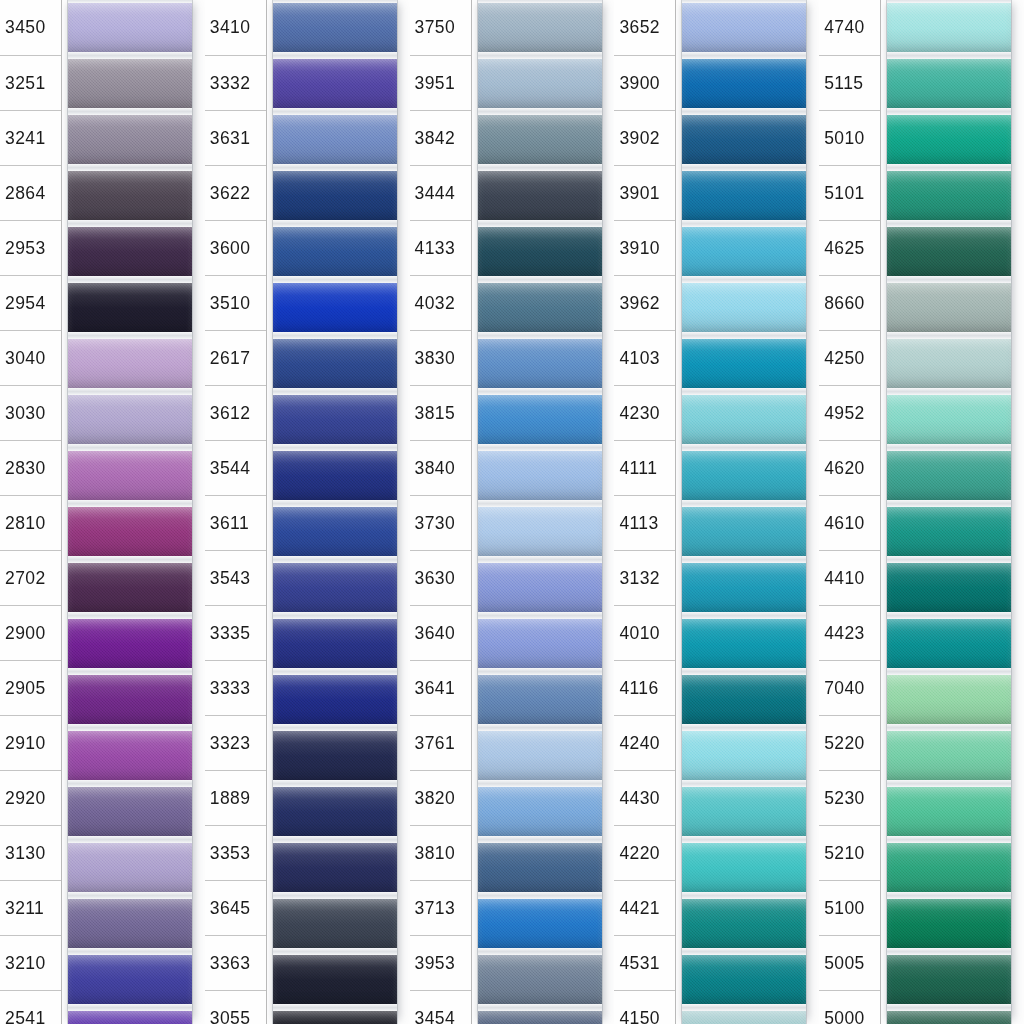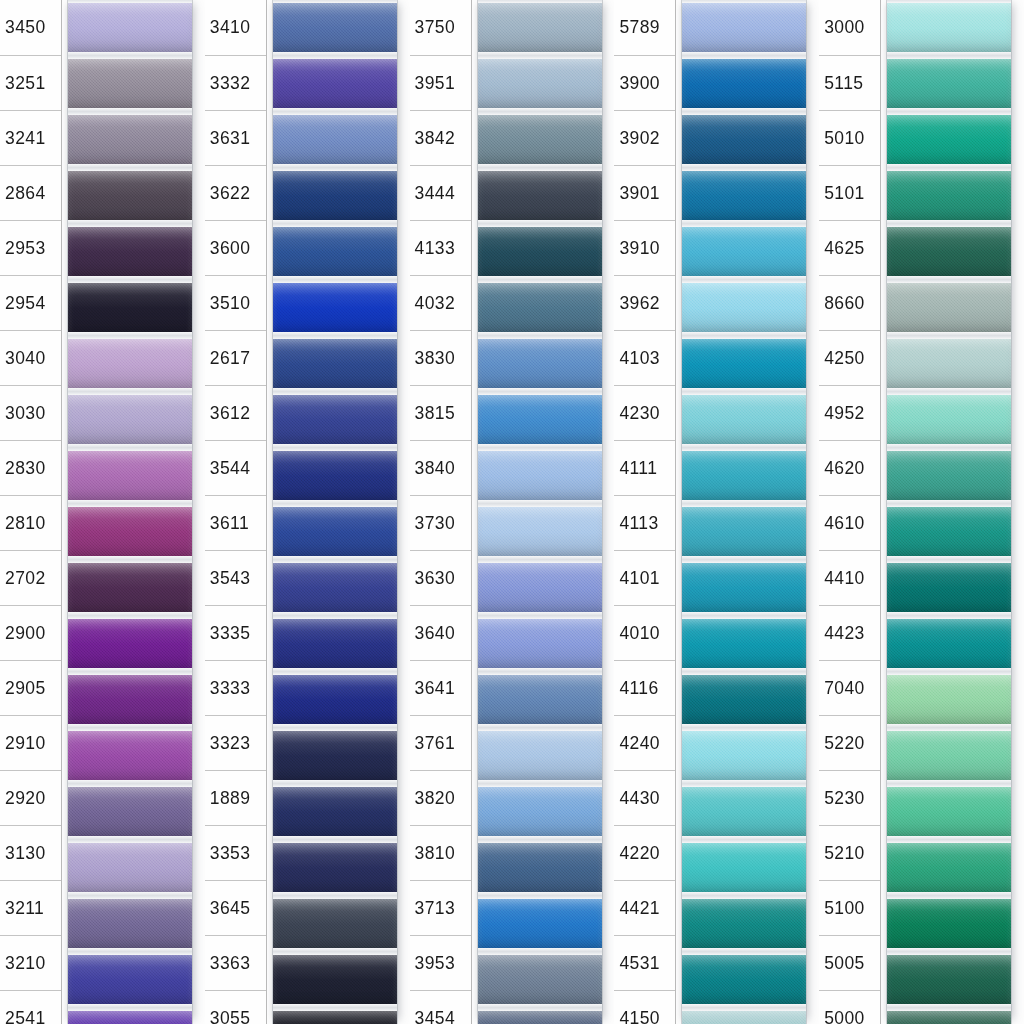--- a/index.html
+++ b/index.html
@@ -603,31 +603,31 @@
             <div class="band"></div>
             <div class="weave"></div>
             <div class="sheen"></div>
           </div>
         </div>
       </div>
       <div class="col-gutter"></div>
     </div>
     <div class="column">
       <div class="labels">
-        <div class="label-cell first">5789</div>
+        <div class="label-cell first">3652</div>
         <div class="label-cell">3900</div>
         <div class="label-cell">3902</div>
         <div class="label-cell">3901</div>
         <div class="label-cell">3910</div>
         <div class="label-cell">3962</div>
         <div class="label-cell">4103</div>
         <div class="label-cell">4230</div>
         <div class="label-cell">4111</div>
         <div class="label-cell">4113</div>
-        <div class="label-cell">4101</div>
+        <div class="label-cell">3132</div>
         <div class="label-cell">4010</div>
         <div class="label-cell">4116</div>
         <div class="label-cell">4240</div>
         <div class="label-cell">4430</div>
         <div class="label-cell">4220</div>
         <div class="label-cell">4421</div>
         <div class="label-cell">4531</div>
         <div class="label-cell">4150</div>
       </div>
       <div class="ribbon">
@@ -763,21 +763,21 @@
             <div class="band"></div>
             <div class="weave"></div>
             <div class="sheen"></div>
           </div>
         </div>
       </div>
       <div class="col-gutter"></div>
     </div>
     <div class="column">
       <div class="labels">
-        <div class="label-cell first">3000</div>
+        <div class="label-cell first">4740</div>
         <div class="label-cell">5115</div>
         <div class="label-cell">5010</div>
         <div class="label-cell">5101</div>
         <div class="label-cell">4625</div>
         <div class="label-cell">8660</div>
         <div class="label-cell">4250</div>
         <div class="label-cell">4952</div>
         <div class="label-cell">4620</div>
         <div class="label-cell">4610</div>
         <div class="label-cell">4410</div>

